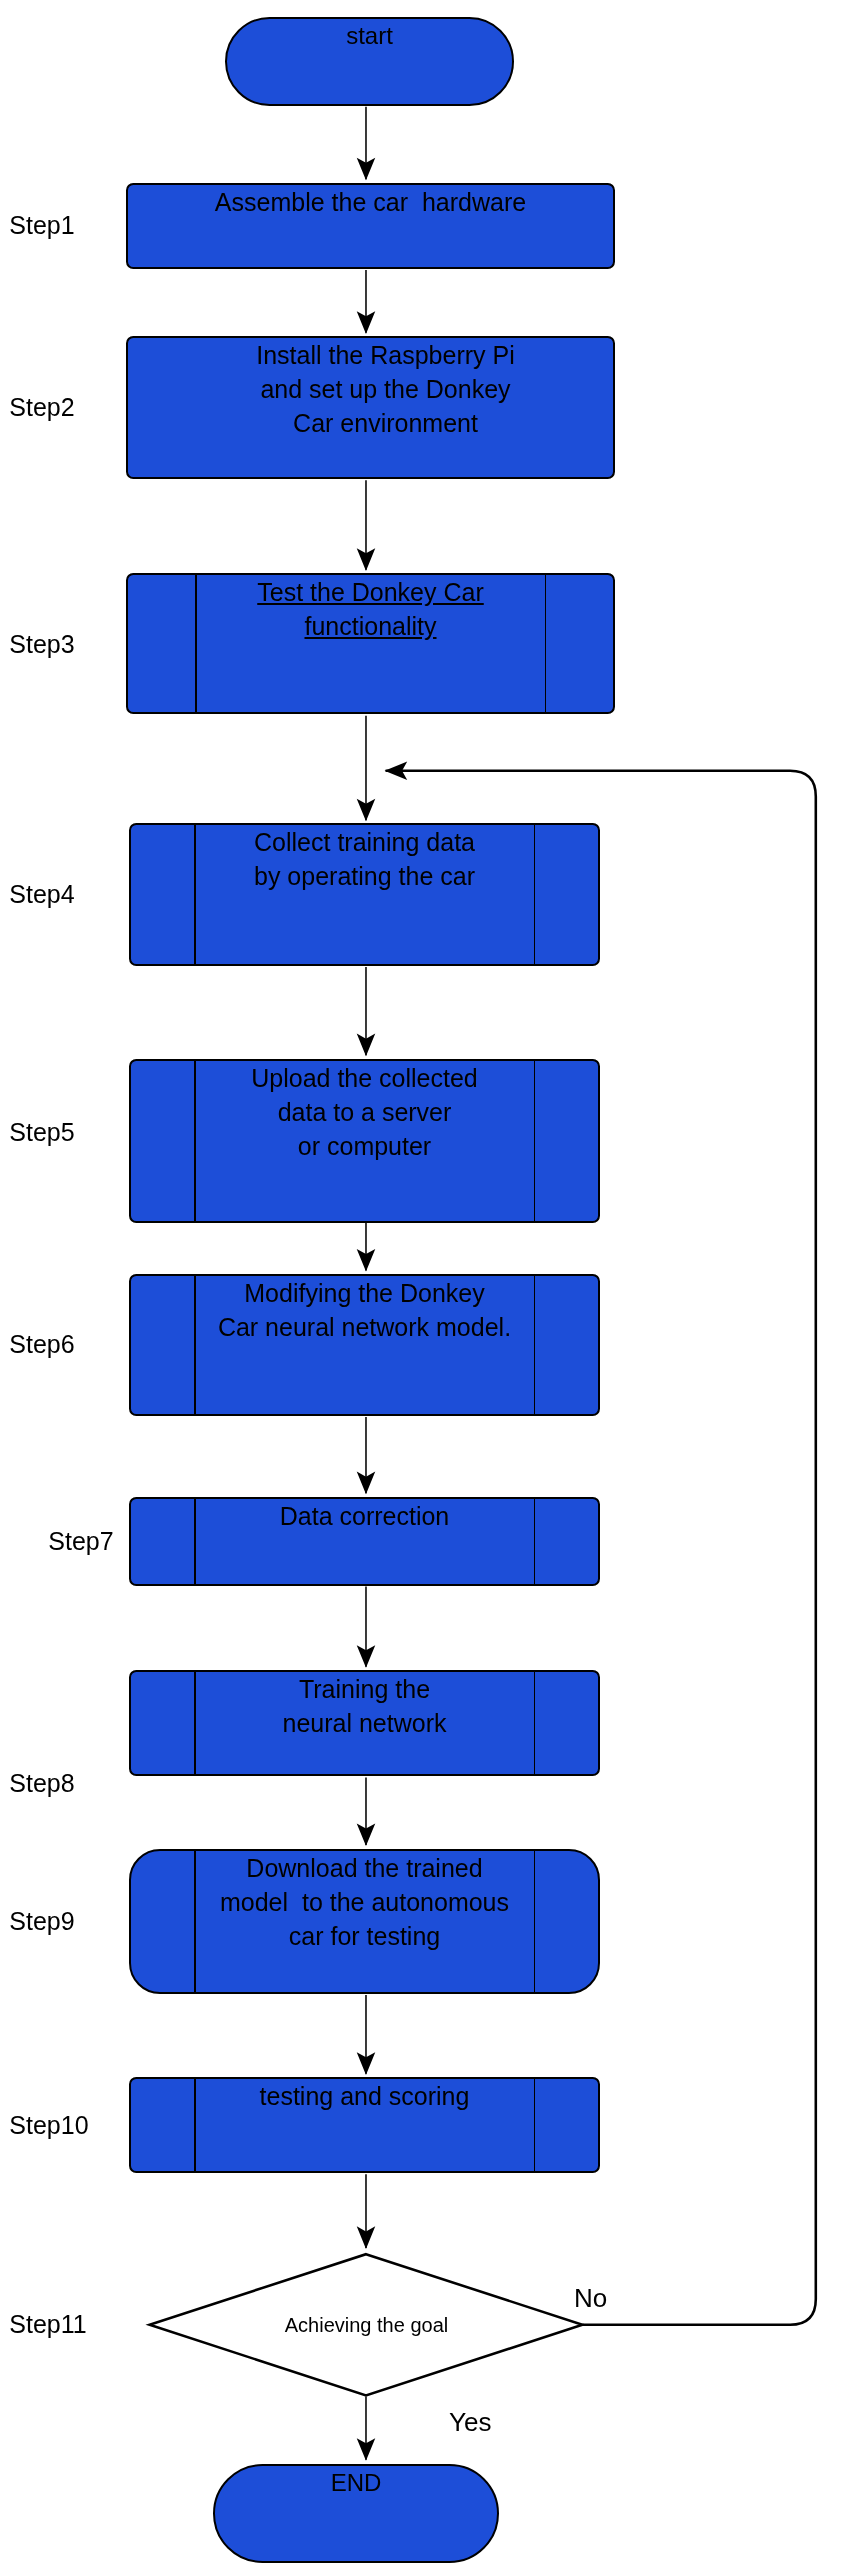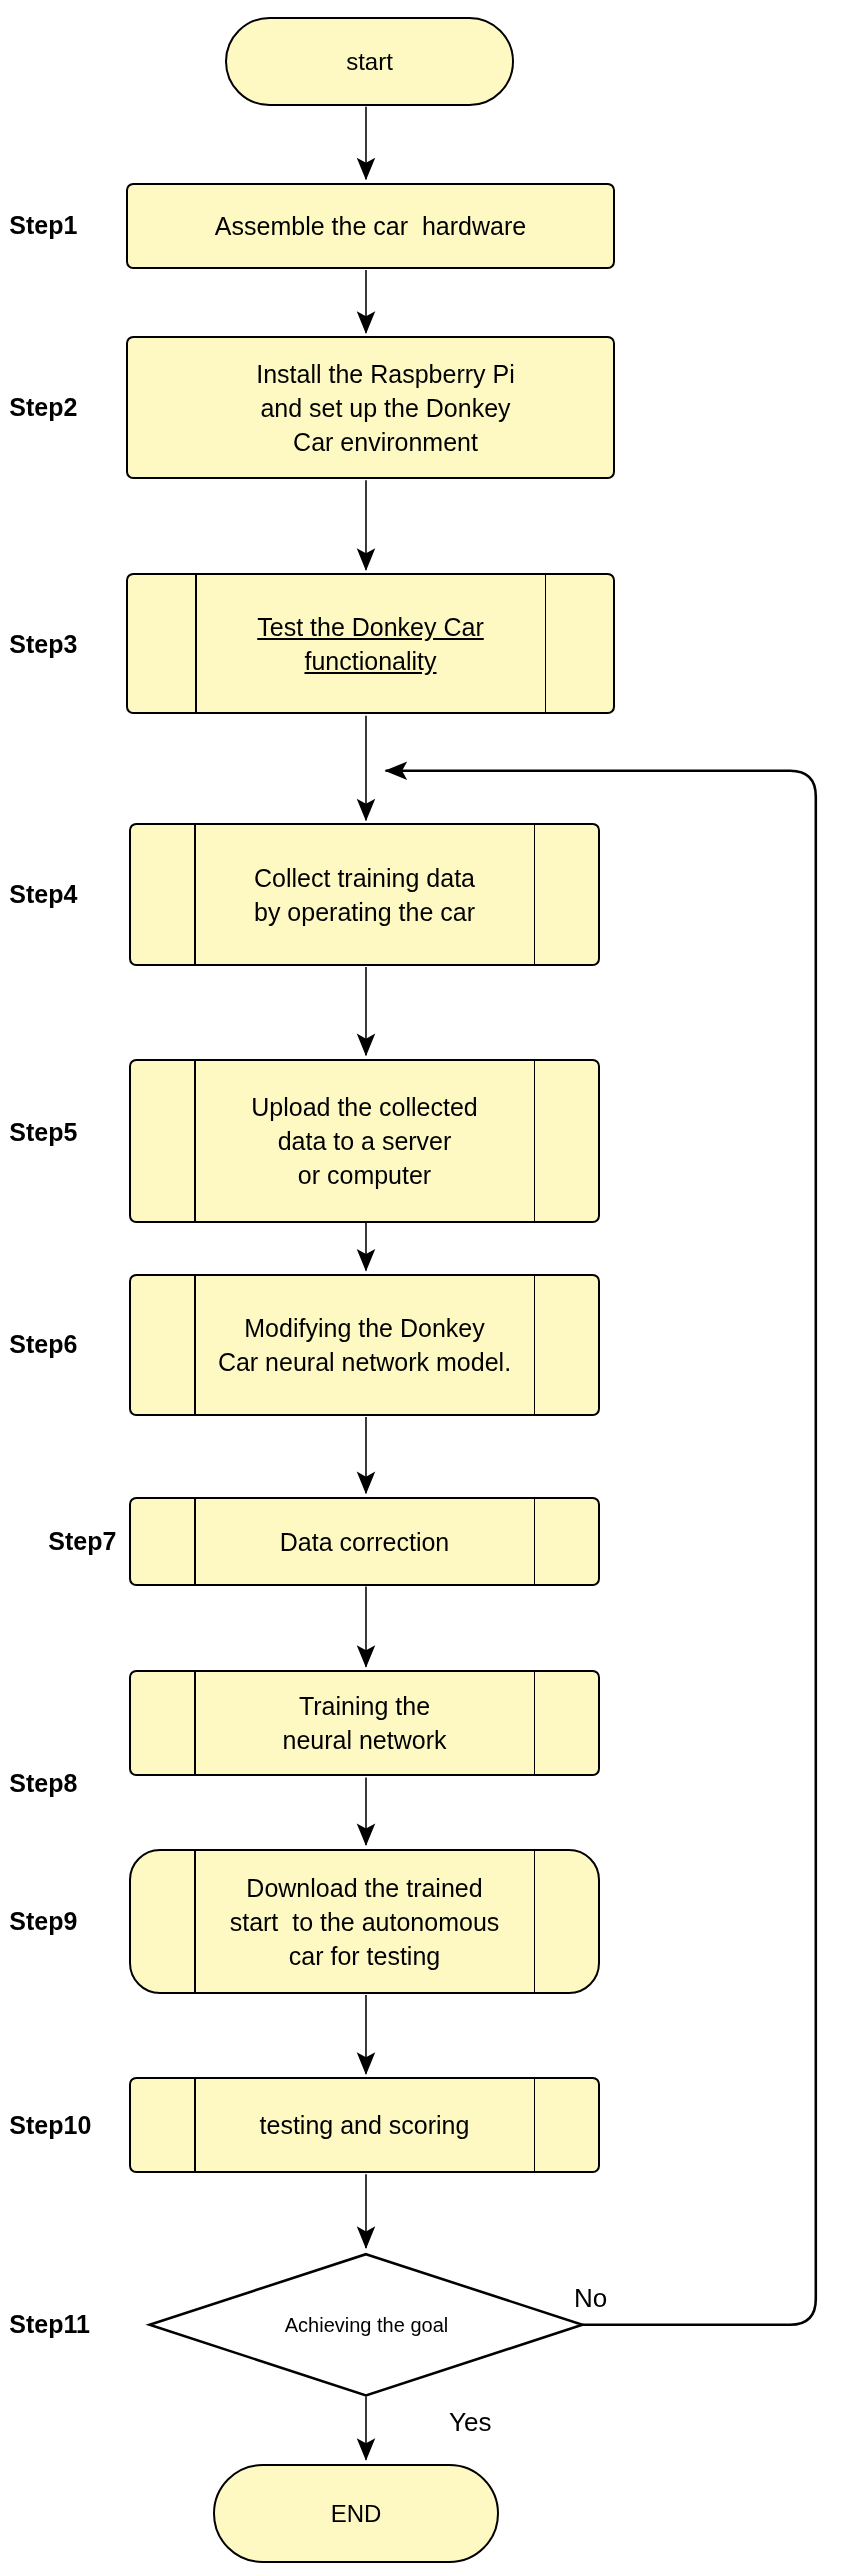--- a/index.html
+++ b/index.html
@@ -15,26 +15,26 @@
   svg.connectors {
     position: absolute;
     left: 0; top: 0;
     width: 851px; height: 2586px;
     z-index: 1;
   }
   .node {
     position: absolute;
     z-index: 2;
     box-sizing: border-box;
-    background: #fef9c3;
+    background: #1d4ed8;
     border: 2.6px solid #000000;
     display: flex;
     flex-direction: column;
     align-items: center;
-    justify-content: center;
+    justify-content: flex-start;
     text-align: center;
   }
   .oval {
     border-radius: 515px;
     border-width: 2.1px;
   }
   .process { border-radius: 7.2px; }
   .predef  { border-radius: 7.2px; }
   .predef .bar {
     position: absolute;
@@ -51,21 +51,20 @@
   .steplabel {
     position: absolute;
     z-index: 2;
     left: 9.3px;
     width: 118px;
     height: 31px;
     display: flex;
     align-items: center;
     font-size: 25px;
     white-space: pre;
-    font-weight: bold;
   }
   .branchlabel {
     position: absolute;
     z-index: 3;
     font-size: 26px;
     white-space: pre;
   }
   .diamond-text {
     position: absolute;
     z-index: 2;
@@ -168,21 +167,21 @@
     <div class="bar" style="right:63px;"></div>
     <div class="txtline">Training the</div>
     <div class="txtline">neural network</div>
   </div>
 
   <div class="steplabel" style="top:1906px;">Step9</div>
   <div class="node predef" style="left:129px; top:1849px; width:471px; height:145px;border-radius:31px;">
     <div class="bar" style="left:63px;"></div>
     <div class="bar" style="right:63px;"></div>
     <div class="txtline">Download the trained</div>
-    <div class="txtline">start  to the autonomous</div>
+    <div class="txtline">model  to the autonomous</div>
     <div class="txtline">car for testing</div>
   </div>
 
   <div class="steplabel" style="top:2110px;">Step10</div>
   <div class="node predef" style="left:129px; top:2077px; width:471px; height:96px;">
     <div class="bar" style="left:63px;"></div>
     <div class="bar" style="right:63px;"></div>
     <div class="txtline">testing and scoring</div>
   </div>
 

